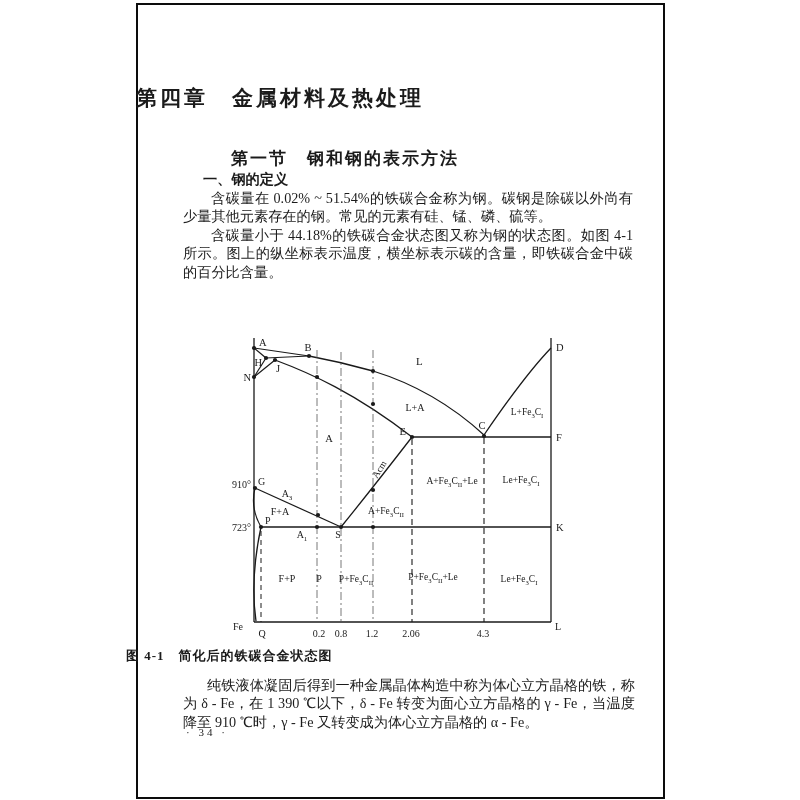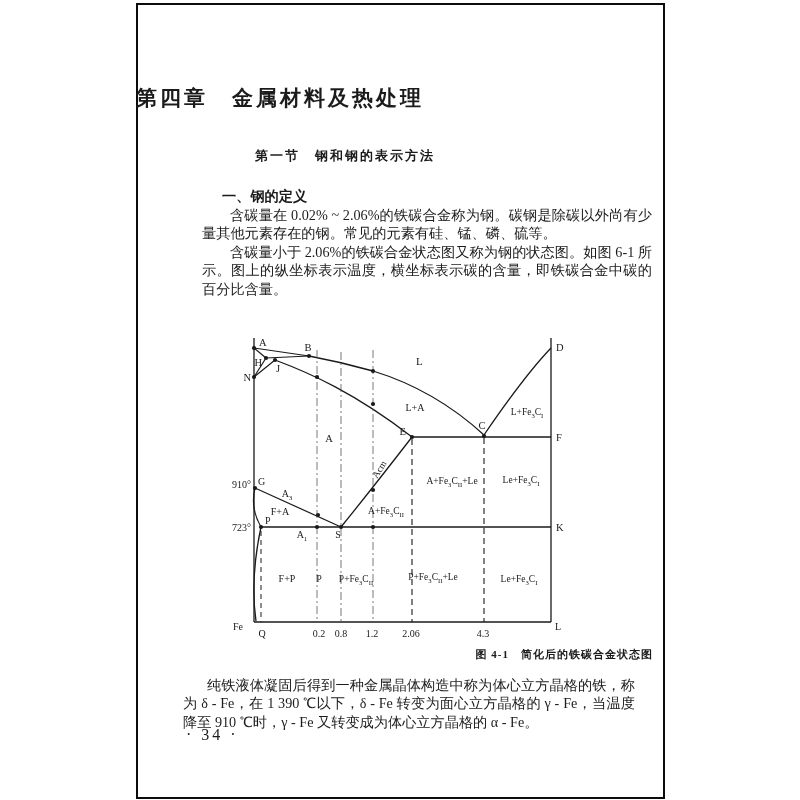--- a/index.html
+++ b/index.html
@@ -1,42 +1,42 @@
 <!DOCTYPE html>
 <html><head>
 <meta charset="utf-8">
 <style>
   html,body{margin:0;padding:0;width:800px;height:800px;background:#ffffff;overflow:hidden;}
   body{font-family:"Liberation Serif","DejaVu Serif",serif;color:#1b1b1b;}
   .abs{position:absolute;}
   .page-frame{left:136px;top:3px;width:525px;height:792px;border:2px solid #0c0c0c;background:#fff;}
   .chapter-title{left:136px;top:84px;width:527px;text-align:left;font-size:21px;font-weight:bold;letter-spacing:3px;}
-  .section-title{left:136px;top:147px;width:418px;text-align:center;font-size:13px;font-weight:bold;letter-spacing:2px;}
-  .body-block{left:183px;top:187px;width:450px;font-size:14.2px;line-height:18.5px;text-align:justify;margin-left:19px;}
+  .section-title{left:136px;top:147px;width:418px;text-align:center;font-size:17px;font-weight:bold;letter-spacing:2px;}
+  .body-block{left:183px;top:170px;width:450px;font-size:14.2px;line-height:18.5px;text-align:justify;}
   .body-block h3{font-size:14.2px;font-weight:bold;margin:0 0 0 20px;padding:0;}
   .body-block p{margin:0;text-indent:28px;}
-  .figure-caption{left:126px;top:647px;width:527px;text-align:right;font-size:11px;font-weight:bold;letter-spacing:1px;}
+  .figure-caption{left:126px;top:647px;width:527px;text-align:left;font-size:13px;font-weight:bold;letter-spacing:1px;}
   .closing-block{left:183px;top:676px;width:452px;font-size:14.2px;line-height:18.4px;text-align:justify;}
   .closing-block p{margin:0;text-indent:24px;font-family:Liberation Serif, serif;}
-  .page-number{left:186px;top:726px;font-size:16px;letter-spacing:3px;}
+  .page-number{left:186px;top:726px;font-size:11px;letter-spacing:3px;}
   svg text{font-family:"Liberation Serif","DejaVu Serif",serif;}
 </style>
 </head>
 <body>
 
 <div class="abs page-frame"></div>
 
 <div class="abs chapter-title">第四章　金属材料及热处理</div>
 
 <div class="abs section-title">第一节　钢和钢的表示方法</div>
 
 <div class="abs body-block">
   <h3>一、钢的定义</h3>
-  <p>含碳量在 0.02% ~ 2.06%的铁碳合金称为钢。碳钢是除碳以外尚有少量其他元素存在的钢。常见的元素有硅、锰、磷、硫等。</p>
-  <p>含碳量小于 2.06%的铁碳合金状态图又称为钢的状态图。如图 6-1 所示。图上的纵坐标表示温度，横坐标表示碳的含量，即铁碳合金中碳的百分比含量。</p>
+  <p>含碳量在 0.02% ~ 51.54%的铁碳合金称为钢。碳钢是除碳以外尚有少量其他元素存在的钢。常见的元素有硅、锰、磷、硫等。</p>
+  <p>含碳量小于 44.18%的铁碳合金状态图又称为钢的状态图。如图 4-1 所示。图上的纵坐标表示温度，横坐标表示碳的含量，即铁碳合金中碳的百分比含量。</p>
 </div>
 
 <svg class="abs" style="left:225px;top:335px;" width="350" height="312" viewBox="0 0 350 312">
     <path d="M29,3 L29,287" fill="none" stroke="#1a1a1a" stroke-width="1.3"></path>
     <path d="M29,287 L326,287" fill="none" stroke="#1a1a1a" stroke-width="1.3"></path>
     <path d="M326,3 L326,287" fill="none" stroke="#1a1a1a" stroke-width="1.3"></path>
     <path d="M187,102 L326,102" fill="none" stroke="#1a1a1a" stroke-width="1.7"></path>
     <path d="M36,192 L326,192" fill="none" stroke="#1a1a1a" stroke-width="1.4"></path>
     <path d="M29,13 L84,21" fill="none" stroke="#1a1a1a" stroke-width="1.2"></path>
     <path d="M29,13 L41,23" fill="none" stroke="#1a1a1a" stroke-width="1.2"></path>

